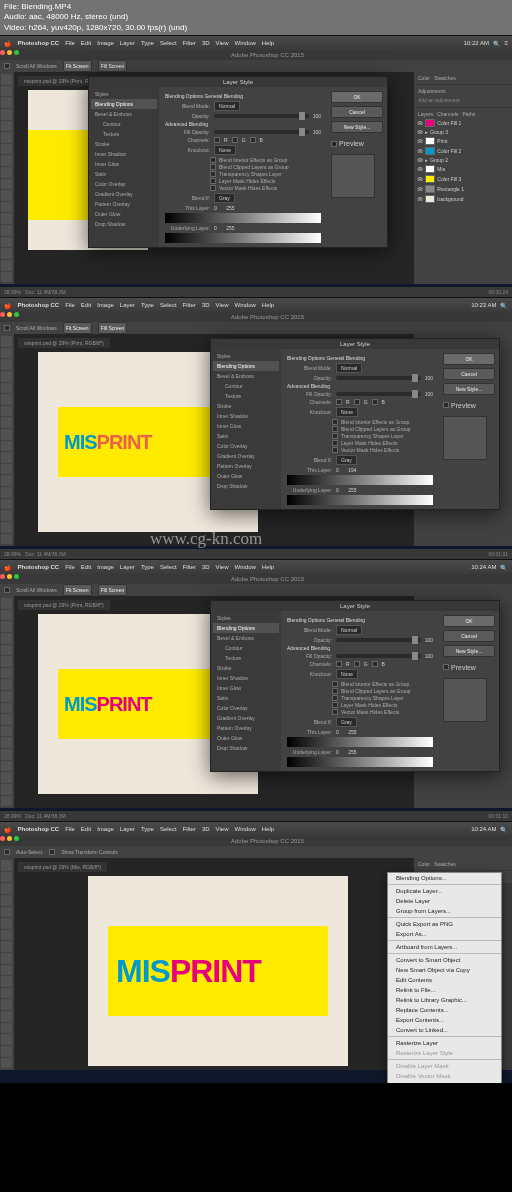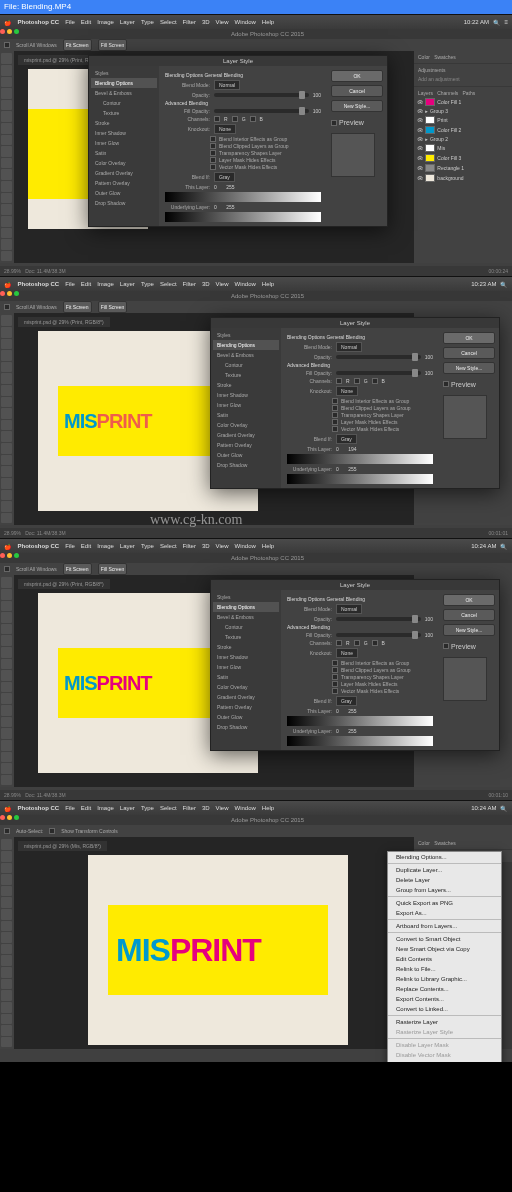--- a/index.html
+++ b/index.html
@@ -1,18 +1,18 @@
 <!DOCTYPE html>
 <html><head>
 <meta charset="utf-8">
 <style>
 * { margin: 0; padding: 0; box-sizing: border-box; font-family: Arial, sans-serif; }
 body { background: #000; width: 512px; font-size: 7px; color: #ccc; }
-.meta { background: #3b82f6; color: #fff; padding: 2px 4px; font-size: 8px; line-height: 1.3; }
-.frame { position: relative; background: #404040; height: 262px; border-top: 1px solid #111; }
+.meta { background: #737373; color: #fff; padding: 2px 4px; font-size: 8px; line-height: 1.3; }
+.frame { position: relative; background: #0f172a; height: 262px; border-top: 1px solid #111; }
 .frame4 { height: 262px; }
 .mac-menubar { background: linear-gradient(#4a4a4a,#3a3a3a); height: 14px; display: flex; align-items: center; padding: 0 4px; gap: 6px; font-size: 6px; color: #ddd; }
 .mac-menubar .right { margin-left: auto; display: flex; gap: 4px; align-items: center; }
 .ps-title { background: #383838; height: 10px; text-align: center; font-size: 6px; line-height: 10px; color: #999; }
 .options-bar { background: #424242; height: 12px; display: flex; align-items: center; padding: 0 4px; gap: 6px; font-size: 5px; color: #aaa; }
 .win-dots { display: flex; gap: 2px; margin-right: 4px; }
 .dot { width: 5px; height: 5px; border-radius: 50%; }
 .dot.r { background: #ff5f56; } .dot.y { background: #ffbd2e; } .dot.g { background: #27c93f; }
 .workspace { display: flex; height: calc(100% - 49px); }
 .toolbar { background: #424242; width: 14px; display: flex; flex-direction: column; gap: 1px; padding: 2px 1px; }
@@ -50,28 +50,30 @@
 .grad-slider { height: 10px; flex: 1; background: linear-gradient(to right, #000, #fff); position: relative; }
 .checkbox-row { display: flex; align-items: center; gap: 3px; font-size: 5px; color: #aaa; margin: 1px 0; padding-left: 45px; }
 .chk { width: 6px; height: 6px; border: 1px solid #666; background: #2a2a2a; }
 .preview-box { width: 44px; height: 44px; background: #555; border: 1px solid #333; margin-top: 4px; }
 .context-menu { position: absolute; background: #e8e8e8; border: 1px solid #888; box-shadow: 0 2px 8px rgba(0,0,0,.5); width: 115px; font-size: 6px; color: #222; }
 .ctx-item { padding: 2px 8px; }
 .ctx-item.disabled { color: #999; }
 .ctx-item.highlighted { background: #2e6fd9; color: #fff; }
 .ctx-sep { border-top: 1px solid #bbb; margin: 1px 0; }
 .status-bar { position: absolute; bottom: 0; left: 0; right: 0; height: 10px; background: #383838; display: flex; align-items: center; padding: 0 4px; font-size: 5px; color: #888; justify-content: space-between; }
-.watermark { position: absolute; font-size: 14px; color: rgba(255,255,255,.5); font-family: cursive; pointer-events: none; }
+.watermark { position: absolute; font-size: 17px; color: rgba(255,255,255,.5); font-family: cursive; pointer-events: none; }
 .select { background: #2a2a2a; border: 1px solid #555; padding: 1px 4px; font-size: 5px; color: #ccc; }
 </style>
 </head>
 <body>
 
 <div class="meta">
   <div>File: Blending.MP4</div>
+  <div>Audio: aac, 48000 Hz, stereo (und)</div>
+  <div>Video: h264, yuv420p, 1280x720, 30.00 fps(r) (und)</div>
 </div>
 
 <div class="frame">
   <div class="mac-menubar">
     <span>🍎</span>
     <b>Photoshop CC</b>
     <span>File</span>
     <span>Edit</span>
     <span>Image</span>
     <span>Layer</span>

